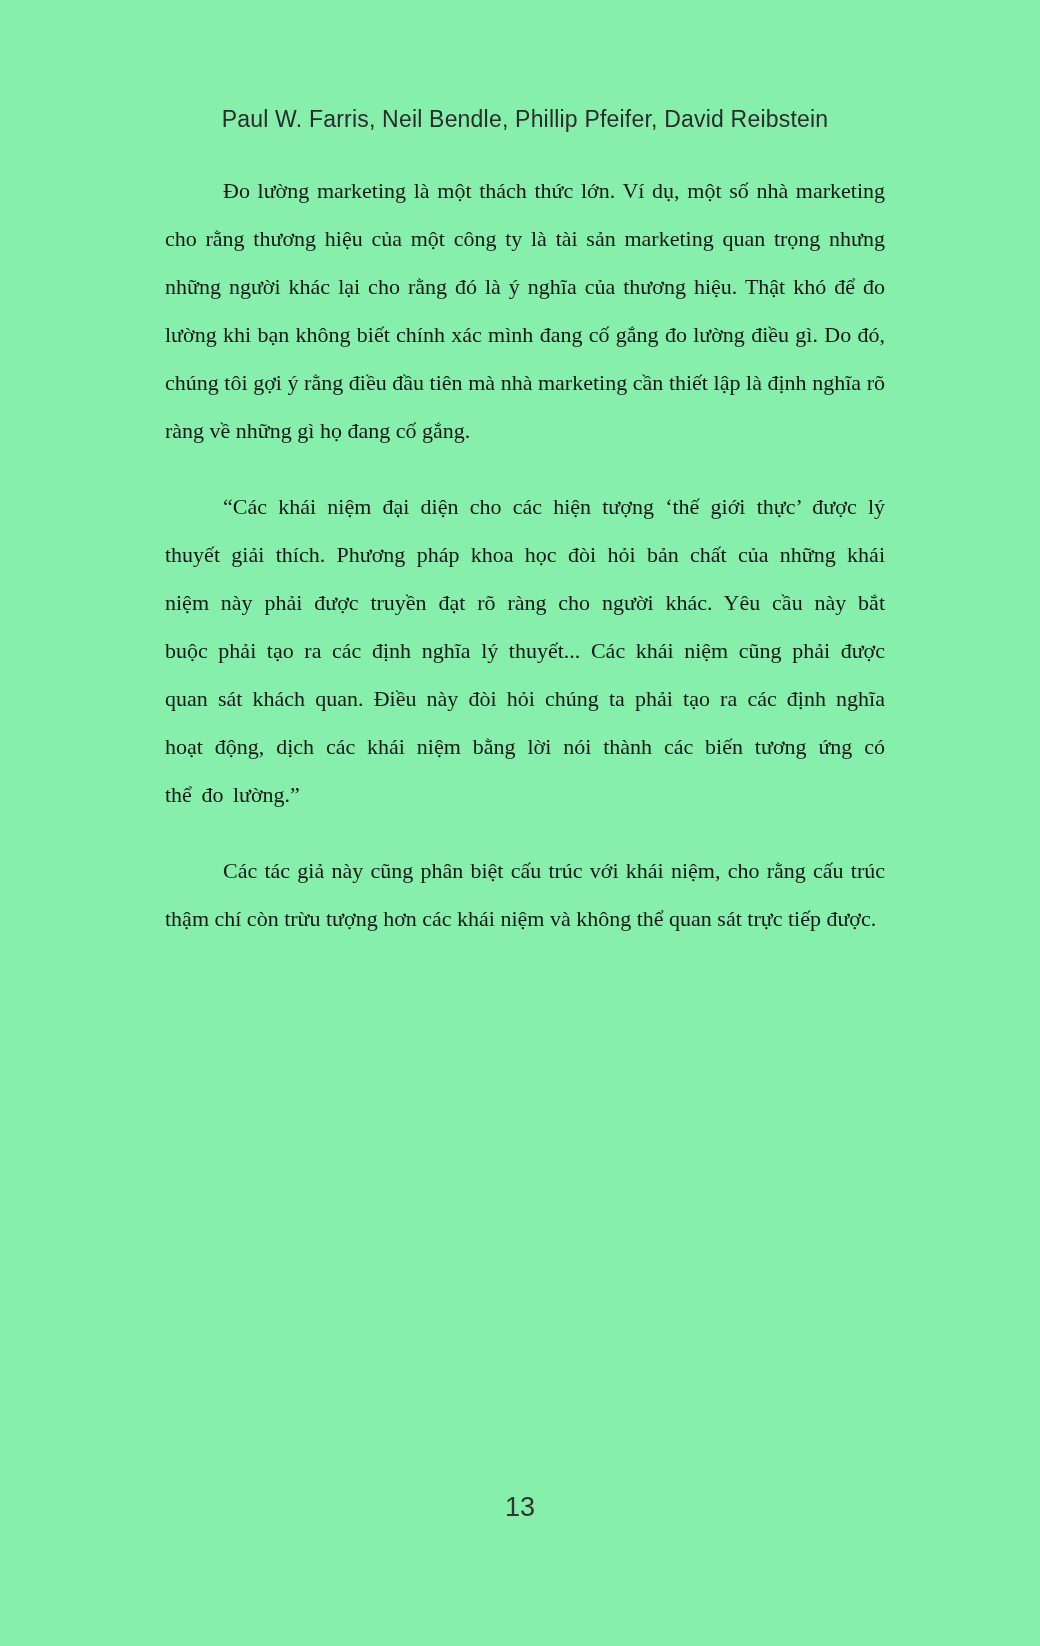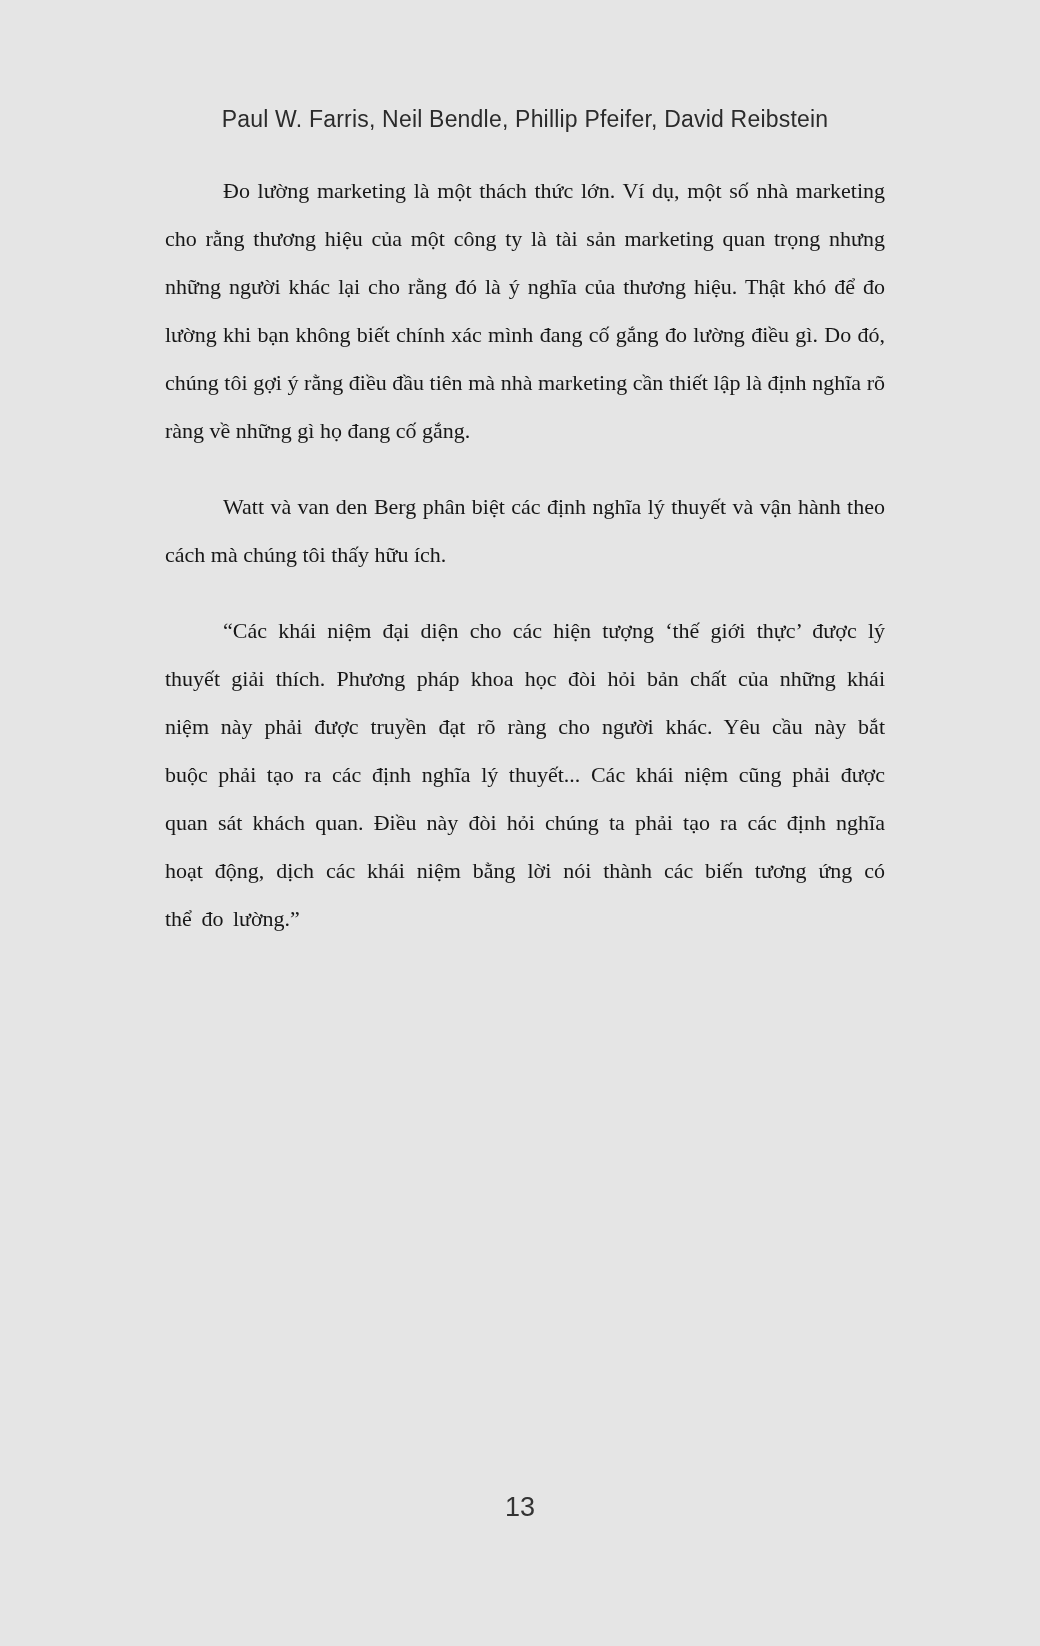--- a/index.html
+++ b/index.html
@@ -8,21 +8,21 @@
     width: 1040px;
     height: 1646px;
     font-family: "Liberation Serif", serif;
     color: #1e1e1e;
     overflow: hidden;
   }
   .sheet {
     position: relative;
     width: 1040px;
     height: 1646px;
-    background: #e5e5e5;
+    background: #86efac;
   }
   .content {
     position: absolute;
     left: 165px;
     top: 0;
     width: 720px;
   }
   .authors {
     margin-top: 104px;
     text-align: center;
@@ -70,20 +70,20 @@
 </head>
 <body>
 
 <div class="sheet">
   <div class="content">
     <div class="authors">Paul W. Farris, Neil Bendle, Phillip Pfeifer, David Reibstein</div>
 
 
     <p class="para first">Đo lường marketing là một thách thức lớn. Ví dụ, một số nhà marketing cho rằng thương hiệu của một công ty là tài sản marketing quan trọng nhưng những người khác lại cho rằng đó là ý nghĩa của thương hiệu. Thật khó để đo lường khi bạn không biết chính xác mình đang cố gắng đo lường điều gì. Do đó, chúng tôi gợi ý rằng điều đầu tiên mà nhà marketing cần thiết lập là định nghĩa rõ ràng về những gì họ đang cố gắng.</p>
 
-    <p class="para">Watt và van den Berg phân biệt các định nghĩa lý thuyết và vận hành theo cách mà chúng tôi thấy hữu ích.</p>
 
     <p class="para quote">“Các khái niệm đại diện cho các hiện tượng ‘thế giới thực’ được lý thuyết giải thích. Phương pháp khoa học đòi hỏi bản chất của những khái niệm này phải được truyền đạt rõ ràng cho người khác. Yêu cầu này bắt buộc phải tạo ra các định nghĩa lý thuyết... Các khái niệm cũng phải được quan sát khách quan. Điều này đòi hỏi chúng ta phải tạo ra các định nghĩa hoạt động, dịch các khái niệm bằng lời nói thành các biến tương ứng có thể đo lường.”</p>
 
+    <p class="para">Các tác giả này cũng phân biệt cấu trúc với khái niệm, cho rằng cấu trúc thậm chí còn trừu tượng hơn các khái niệm và không thể quan sát trực tiếp được.</p>
   </div>
 
   <div class="pagenum">13</div>
 </div>
 
 </body></html>

